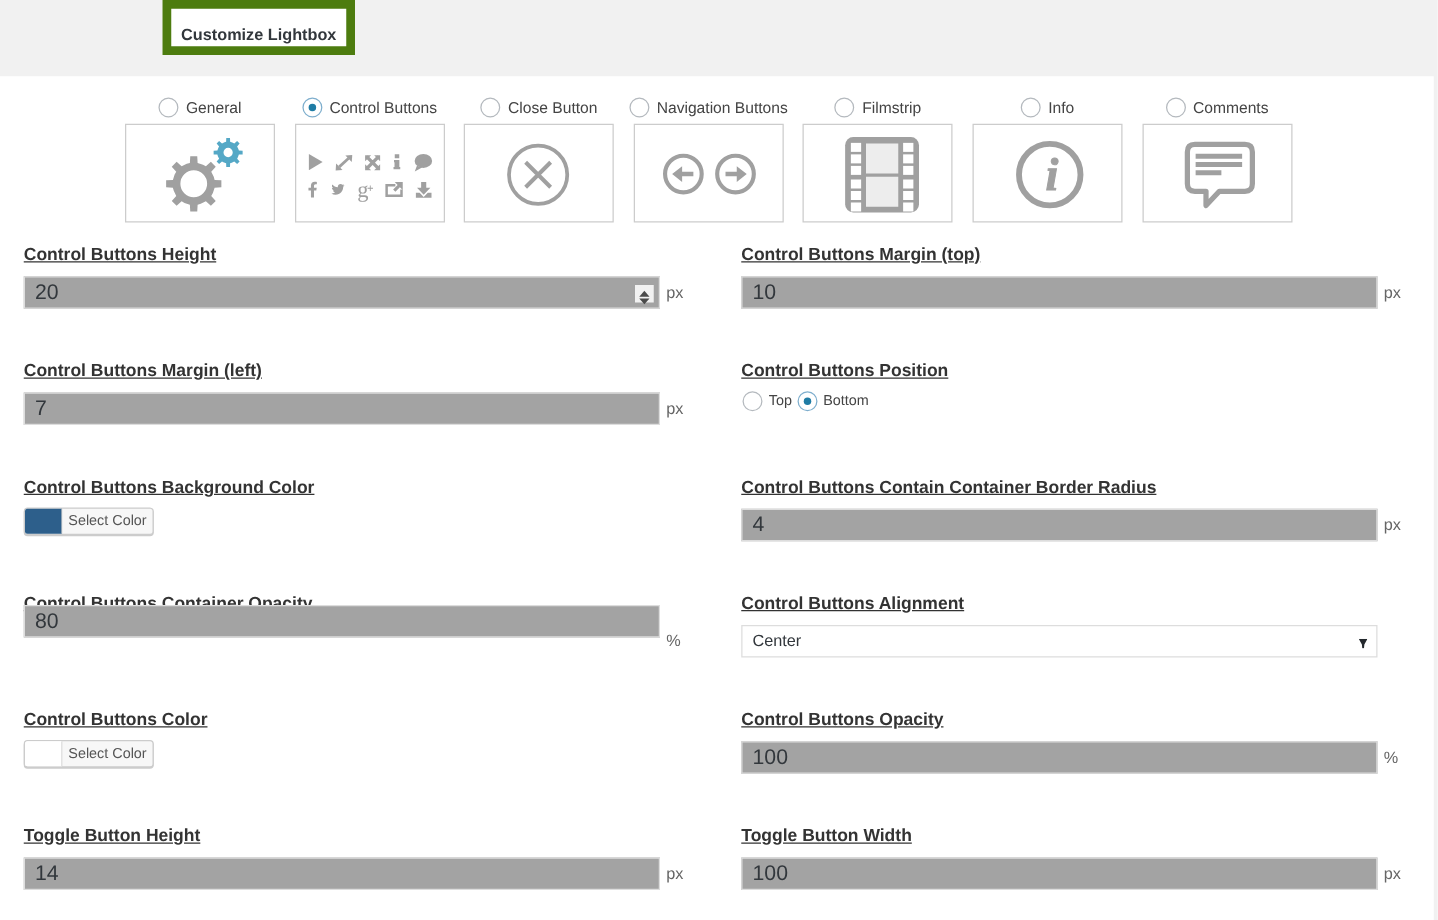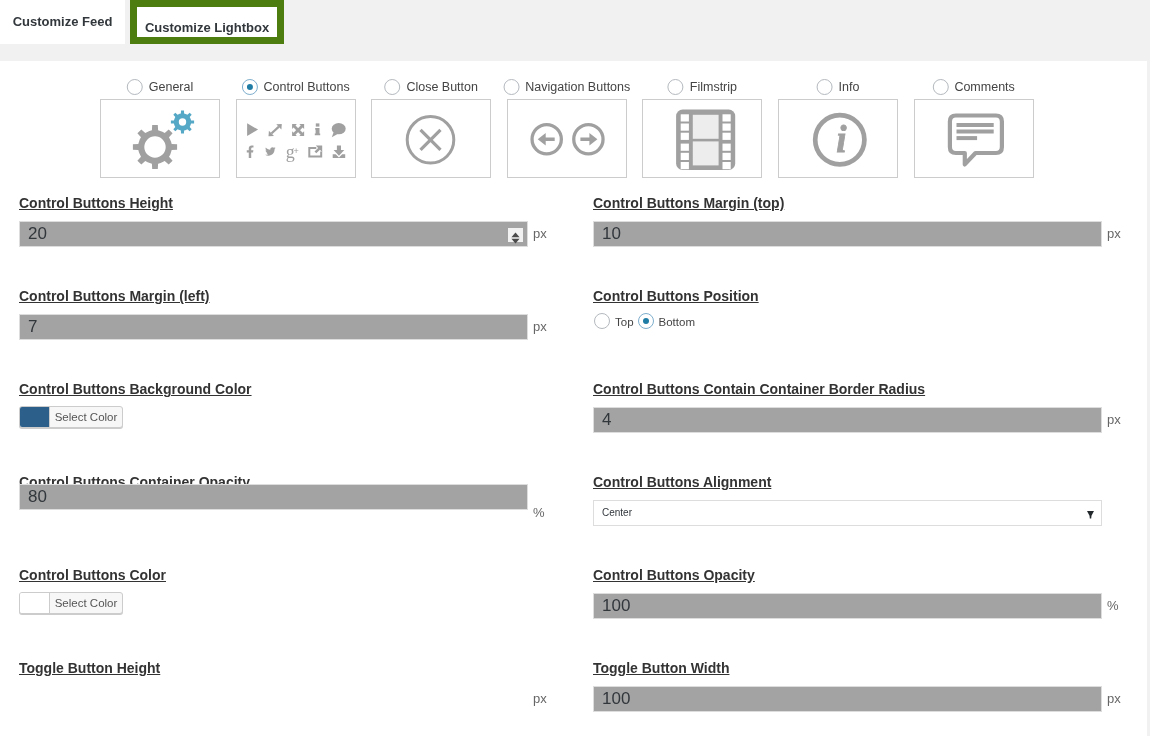--- a/index.html
+++ b/index.html
@@ -16,28 +16,27 @@
 .rad.on:after { content:""; position:absolute; left:4px; top:4px; width:6px; height:6px; border-radius:50%; background:#1f7ca5; }
 .radlab { font-size:12.5px; color:#444; margin-left:6px; vertical-align:middle; }
 .ibox { position:absolute; top:38px; width:120px; height:79px; border:1px solid #ccc; background:#fff; }
 .lbl { position:absolute; font-size:14px; font-weight:bold; color:#333; line-height:16px; white-space:nowrap;text-decoration:underline; }
 .inp { position:absolute; width:509px; height:26px; border:1px solid #ddd; background:#a3a3a3; font-size:17px; color:#32373c; line-height:24px; padding-left:8px; }
 .unit { position:absolute; font-size:13px; color:#666; line-height:26px; }
 .cbtn { position:absolute; width:104px; height:22px; border:1px solid #ccc; border-radius:3px; background:#f7f7f7; box-shadow:0 1px 0 #ccc; }
 .cbtn .sw { position:absolute; left:0; top:0; width:30px; height:20px; border-radius:2px 0 0 2px; border-right:1px solid #ccc; }
 .cbtn .ct { position:absolute; left:30px; right:0; top:0; height:20px; font-size:11.5px; color:#555; text-align:center; line-height:20px; }
 .spin { position:absolute; width:15px; height:14px; background:#f1f1f1; }
-.sel { position:absolute; width:509px; height:26px; border:1px solid #ddd; background:#fff; font-size:10px; color:#32373c; line-height:24px; padding-left:8px; }
+.sel { position:absolute; width:509px; height:26px; border:1px solid #ddd; background:#fff; font-size:13px; color:#32373c; line-height:24px; padding-left:8px; }
 .sel:after { content:""; position:absolute; right:7px; top:10px; width:7px; height:7.5px; background:#23282d; clip-path:polygon(0 0, 100% 0, 64% 62%, 60% 100%, 40% 100%, 36% 62%); }
 .cell svg { position:absolute; left:0; top:0; }
 </style>
 </head>
 <body>
 <div id="stage">
-  <div id="tab1" class="tab">Customize Feed</div>
   <div id="tab2" class="tab">Customize Lightbox</div>
   <div id="panel">
 <div class="cell" style="left:92.0px;">
 <div class="radrow"><span class="rad"></span><span class="radlab">General</span></div>
 <div class="ibox" style="left:8px;">
           <svg width="120" height="79" viewBox="0 0 120 79">
 <path d="M70.0,41.4 L70.7,43.9 L76.1,44.2 L76.1,49.8 L70.7,50.1 L69.3,54.4 L68.0,56.7 L71.6,60.7 L67.7,64.6 L63.7,61.0 L59.6,63.0 L57.1,63.7 L56.8,69.1 L51.2,69.1 L50.9,63.7 L46.6,62.3 L44.3,61.0 L40.3,64.6 L36.4,60.7 L40.0,56.7 L38.0,52.6 L37.3,50.1 L31.9,49.8 L31.9,44.2 L37.3,43.9 L38.7,39.6 L40.0,37.3 L36.4,33.3 L40.3,29.4 L44.3,33.0 L48.4,31.0 L50.9,30.3 L51.2,24.9 L56.8,24.9 L57.1,30.3 L61.4,31.7 L63.7,33.0 L67.7,29.4 L71.6,33.3 L68.0,37.3 Z M64.7,47.0 A10.7,10.7 0 1,0 43.3,47.0 A10.7,10.7 0 1,0 64.7,47.0 Z" fill="#a0a0a0" fill-rule="evenodd"></path>
 <path d="M89.7,19.1 L90.1,20.4 L93.1,20.5 L93.1,23.5 L90.1,23.6 L89.3,25.8 L88.7,26.9 L90.7,29.2 L88.7,31.2 L86.4,29.2 L84.4,30.2 L83.1,30.6 L83.0,33.6 L80.0,33.6 L79.9,30.6 L77.7,29.8 L76.6,29.2 L74.3,31.2 L72.3,29.2 L74.3,26.9 L73.3,24.9 L72.9,23.6 L69.9,23.5 L69.9,20.5 L72.9,20.4 L73.7,18.2 L74.3,17.1 L72.3,14.8 L74.3,12.8 L76.6,14.8 L78.6,13.8 L79.9,13.4 L80.0,10.4 L83.0,10.4 L83.1,13.4 L85.3,14.2 L86.4,14.8 L88.7,12.8 L90.7,14.8 L88.7,17.1 Z M85.2,22.0 A3.7,3.7 0 1,0 77.8,22.0 A3.7,3.7 0 1,0 85.2,22.0 Z" fill="#55a8c6" fill-rule="evenodd"></path>
 </svg>
         </div>
@@ -175,18 +174,19 @@
 <div class="sel" style="left:593px; top:439px;">Center</div>
 <div class="lbl" style="left:19px; top:506px;">Control Buttons Color</div>
 <div class="cbtn" style="left:19px; top:531px;">
         <div class="sw" style="background:#fff;"></div>
         <div class="ct">Select Color</div>
       </div>
 <div class="lbl" style="left:593px; top:506px;">Control Buttons Opacity</div>
 <div class="inp" style="left:593px; top:532px;">100</div>
 <div class="unit" style="left:1107px; top:532px;">%</div>
 <div class="lbl" style="left:19px; top:599px;">Toggle Button Height</div>
+<div class="inp" style="left:19px; top:625px;">14</div>
 <div class="unit" style="left:533px; top:625px;">px</div>
 <div class="lbl" style="left:593px; top:599px;">Toggle Button Width</div>
 <div class="inp" style="left:593px; top:625px;">100</div>
 <div class="unit" style="left:1107px; top:625px;">px</div>
   </div>
 </div>
 
 </body></html>

